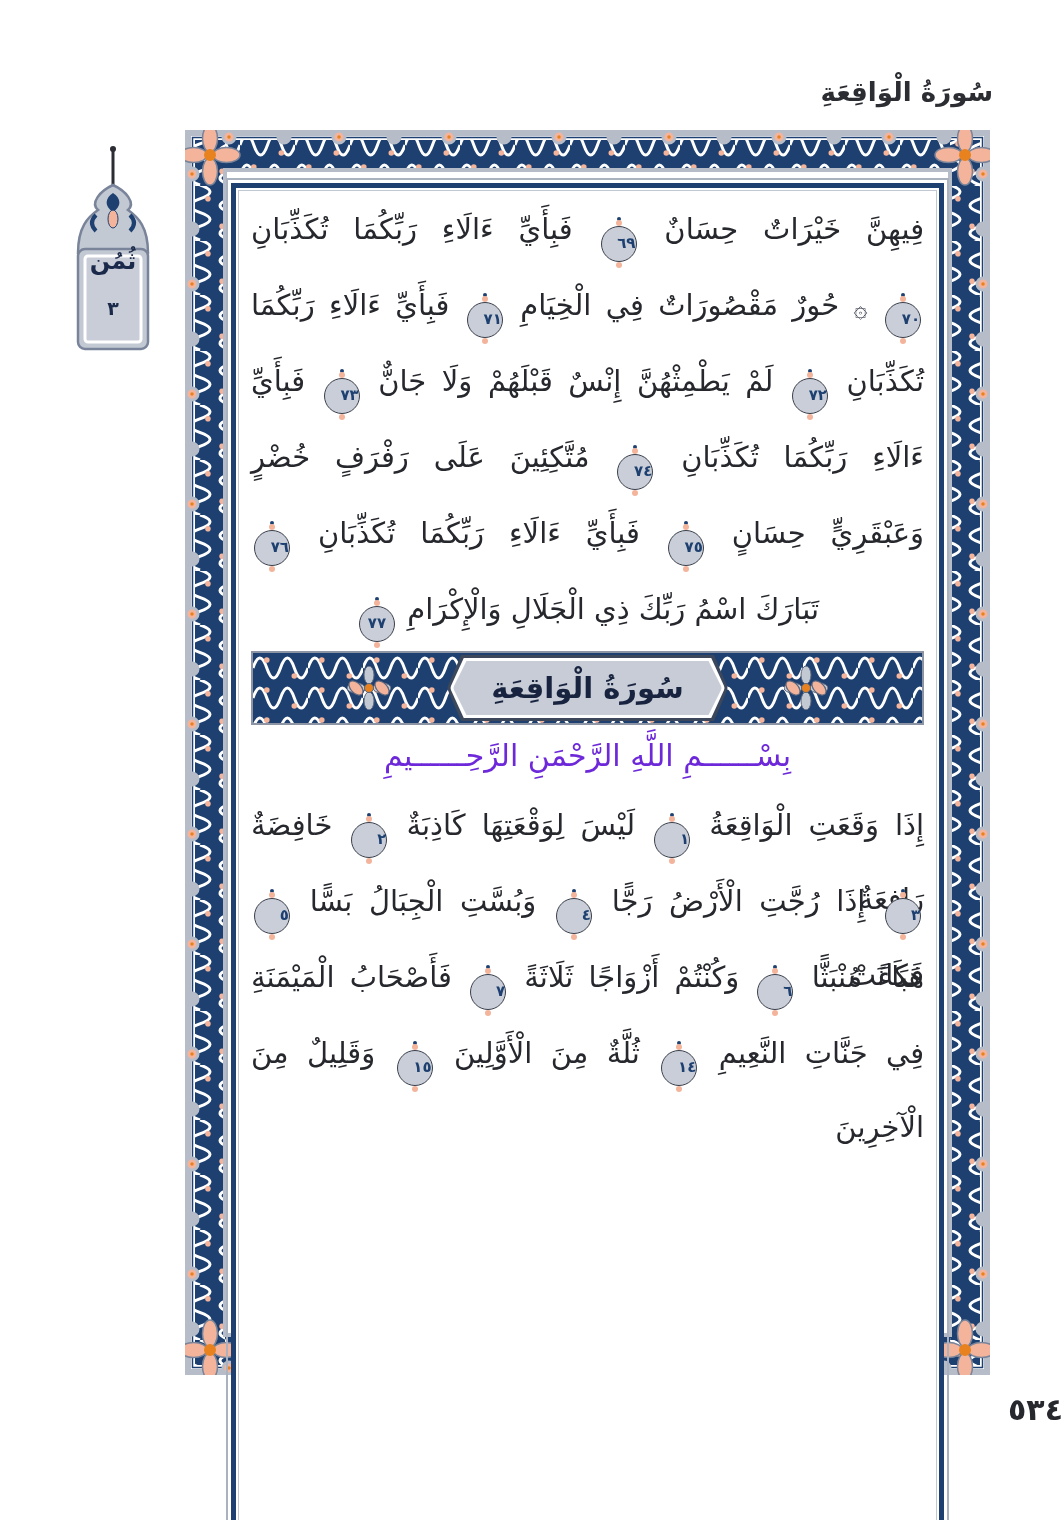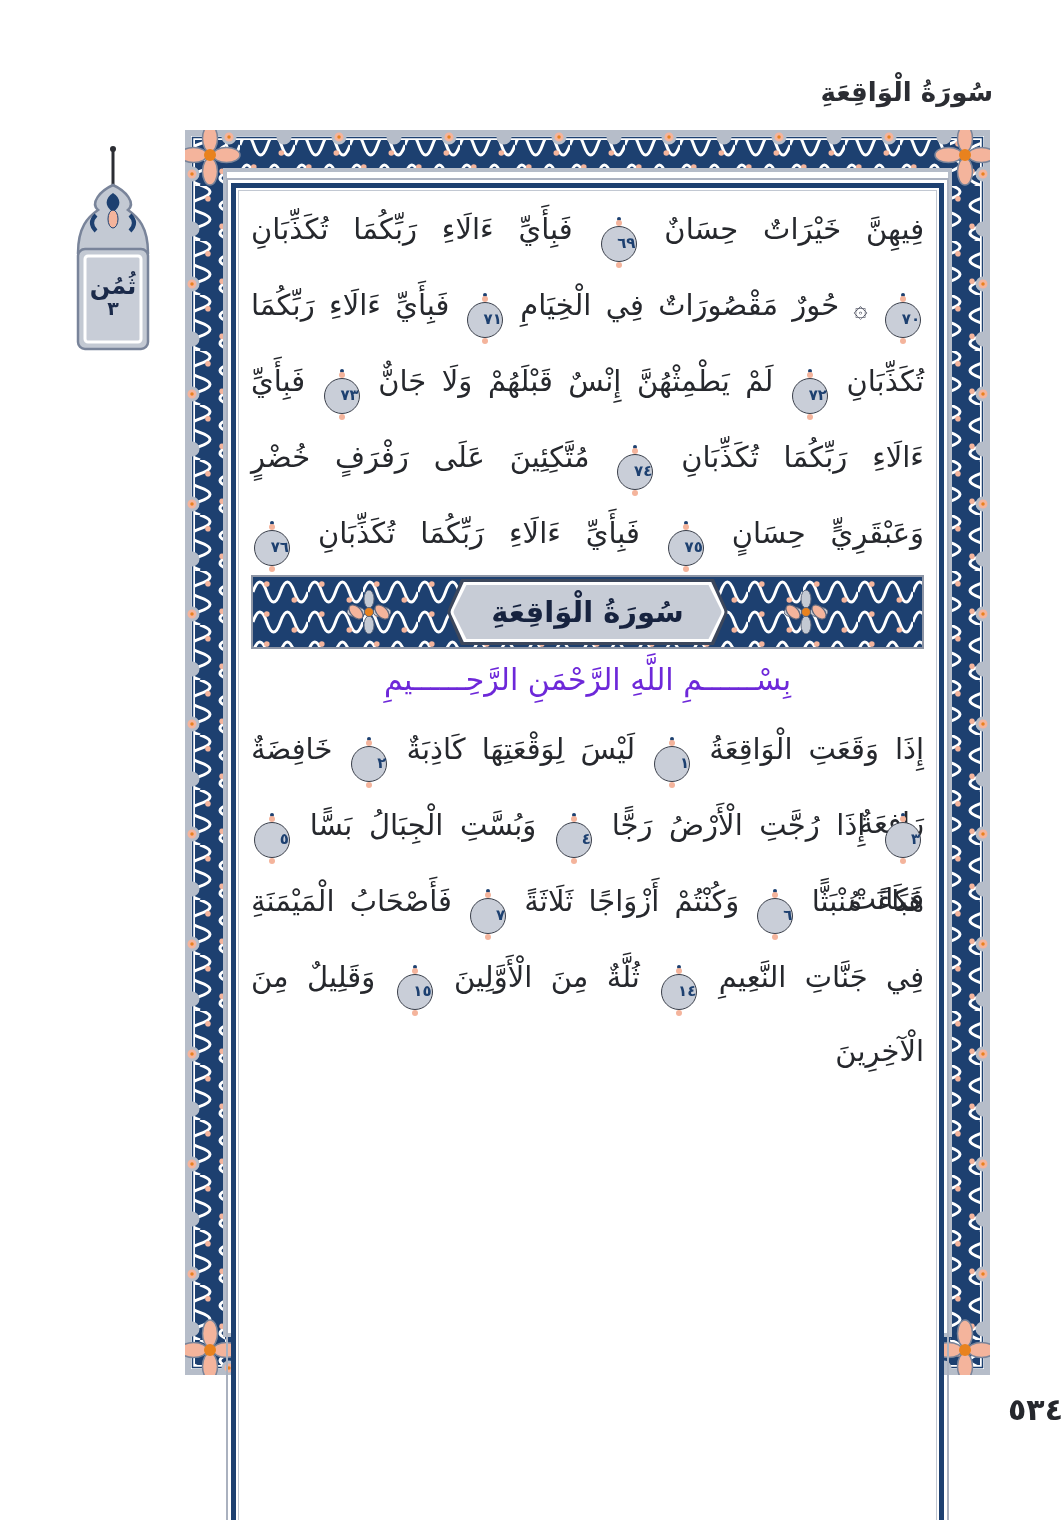--- a/index.html
+++ b/index.html
@@ -71,21 +71,21 @@
   .bismillah{
     height:62px;line-height:60px;text-align:center;direction:rtl;
     font-size:30px;color:#6d28d9;
   }
   
   #thumn{position:absolute;left:58px;top:145px;width:110px;height:220px;}
   #thumn .label{
     position:absolute;left:0;width:110px;text-align:center;
     color:#1b2a4a;font-weight:bold;direction:rtl;
   }
-  #thumn .l1{top:127px;font-size:24px;}
+  #thumn .l1{top:102px;font-size:24px;}
   #thumn .l2{top:152px;font-size:19px;}
   
   .page-number{
     position:absolute;left:0;right:0;top:1392px;
     font-size:30px;color:#26282d;font-weight:bold;
   }
 </style>
 </head>
 <body>
 
@@ -176,20 +176,21 @@
 
     <div id="inner-frame">
       <div id="text-area">
 
         <div id="lines-top">
             <div class="qline"><span class="qtext">فِيهِنَّ خَيْرَاتٌ حِسَانٌ</span> <span class="marker">٦٩</span> <span class="qtext">فَبِأَيِّ ءَالَاءِ رَبِّكُمَا تُكَذِّبَانِ</span> </div>
             <div class="qline"><span class="marker">٧٠</span> <span class="rub">۞</span> <span class="qtext">حُورٌ مَقْصُورَاتٌ فِي الْخِيَامِ</span> <span class="marker">٧١</span> <span class="qtext">فَبِأَيِّ ءَالَاءِ رَبِّكُمَا</span> </div>
             <div class="qline"><span class="qtext">تُكَذِّبَانِ</span> <span class="marker">٧٢</span> <span class="qtext">لَمْ يَطْمِثْهُنَّ إِنْسٌ قَبْلَهُمْ وَلَا جَانٌّ</span> <span class="marker">٧٣</span> <span class="qtext">فَبِأَيِّ</span> </div>
             <div class="qline"><span class="qtext">ءَالَاءِ رَبِّكُمَا تُكَذِّبَانِ</span> <span class="marker">٧٤</span> <span class="qtext">مُتَّكِئِينَ عَلَى رَفْرَفٍ خُضْرٍ</span> </div>
             <div class="qline"><span class="qtext">وَعَبْقَرِيٍّ حِسَانٍ</span> <span class="marker">٧٥</span> <span class="qtext">فَبِأَيِّ ءَالَاءِ رَبِّكُمَا تُكَذِّبَانِ</span> <span class="marker">٧٦</span> </div>
+            <div class="qline center"><span class="qtext">تَبَارَكَ اسْمُ رَبِّكَ ذِي الْجَلَالِ وَالْإِكْرَامِ</span> <span class="marker">٧٧</span> </div>
           </div>
 
         <div class="surah-band">
           <svg class="bandfill">
             <rect width="100%" height="100%" fill="url(#vineH)"></rect>
           </svg>
           <svg class="rosette left" width="44" height="44" viewBox="-22 -22 44 44">
             <use href="#rosette8"></use>
           </svg>
           <svg class="rosette right" width="44" height="44" viewBox="-22 -22 44 44">

